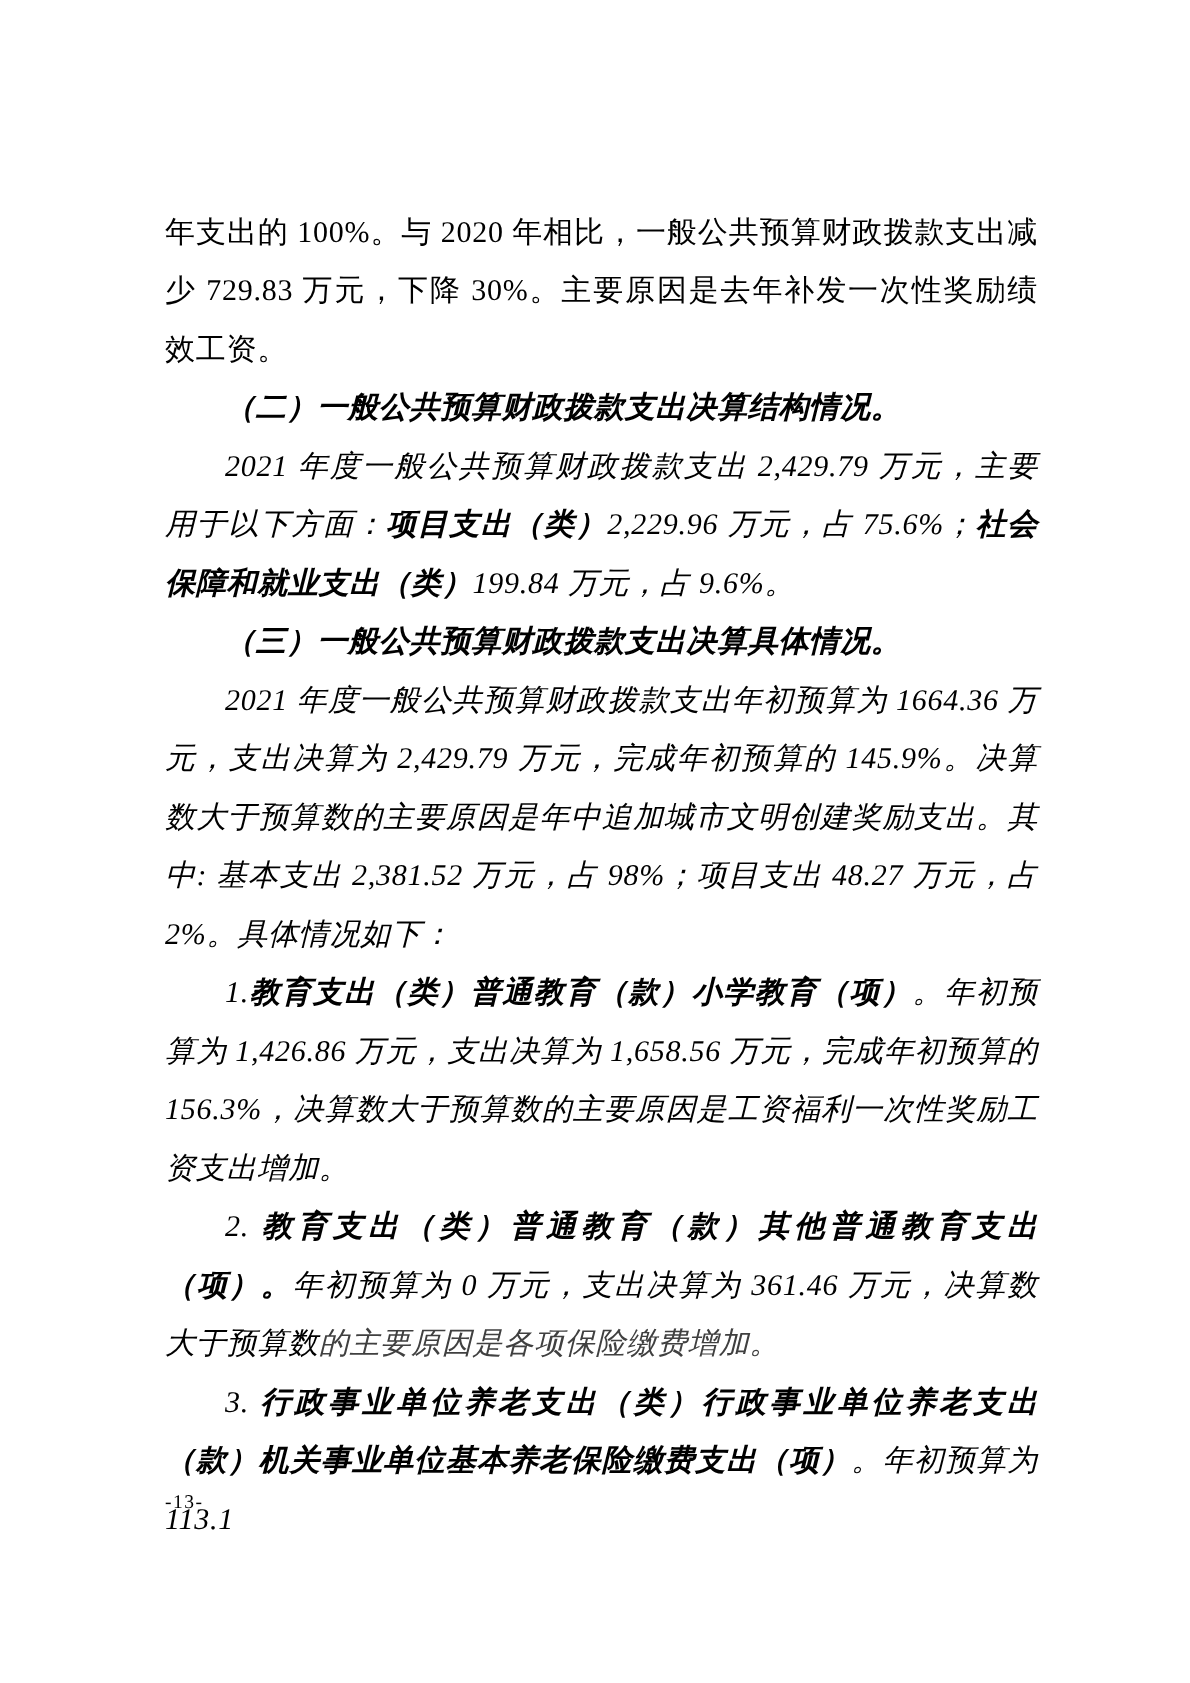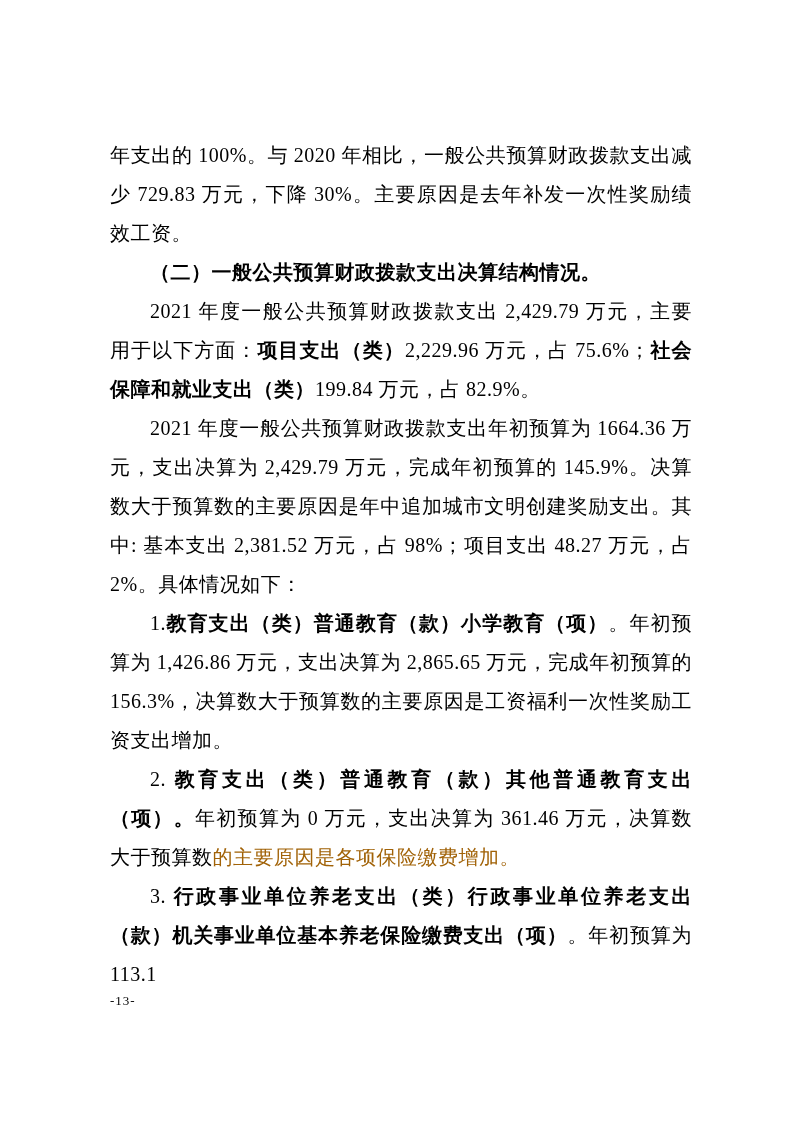--- a/index.html
+++ b/index.html
@@ -33,44 +33,46 @@
     text-align: justify;
     letter-spacing: 0.5px;
   }
   .para {
     margin: 0;
     padding: 0;
     text-align: justify;
   }
   .para.indent {
     text-indent: 2em;
+    font-style: italic;
   }
   .run-bold {
     font-weight: bold;
   }
   .run-red {
-    color: #a16207;
+    color: #404040;
   }
   .page-footer {
     position: absolute;
     left: 106px;
     top: 986px;
     width: 582px;
     font-size: 13px;
     line-height: 30px;
     letter-spacing: 1px;
   }
 </style>
 </head>
 <body>
 
 <div class="page">
   <div class="doc-body">
       <div class="para"><span>年支出的 100%。与 2020 年相比，一般公共预算财政拨款支出减少 729.83 万元，下降 30%。主要原因是去年补发一次性奖励绩效工资。</span></div>
       <div class="para indent"><span class="run-bold">（二）一般公共预算财政拨款支出决算结构情况。</span></div>
-      <div class="para indent"><span>2021 年度一般公共预算财政拨款支出 2,429.79 万元，主要用于以下方面：</span><span class="run-bold">项目支出（类）</span><span>2,229.96 万元，占 75.6%；</span><span class="run-bold">社会保障和就业支出（类）</span><span>199.84 万元，占 82.9%。</span></div>
+      <div class="para indent"><span>2021 年度一般公共预算财政拨款支出 2,429.79 万元，主要用于以下方面：</span><span class="run-bold">项目支出（类）</span><span>2,229.96 万元，占 75.6%；</span><span class="run-bold">社会保障和就业支出（类）</span><span>199.84 万元，占 9.6%。</span></div>
+      <div class="para indent"><span class="run-bold">（三）一般公共预算财政拨款支出决算具体情况。</span></div>
       <div class="para indent"><span>2021 年度一般公共预算财政拨款支出年初预算为 1664.36 万元，支出决算为 2,429.79 万元，完成年初预算的 145.9%。决算数大于预算数的主要原因是年中追加城市文明创建奖励支出。其中: 基本支出 2,381.52 万元，占 98%；项目支出 48.27 万元，占 2%。具体情况如下：</span></div>
-      <div class="para indent"><span>1.</span><span class="run-bold">教育支出（类）普通教育（款）小学教育（项）</span><span>。年初预算为 1,426.86 万元，支出决算为 2,865.65 万元，完成年初预算的 156.3%，决算数大于预算数的主要原因是工资福利一次性奖励工资支出增加。</span></div>
+      <div class="para indent"><span>1.</span><span class="run-bold">教育支出（类）普通教育（款）小学教育（项）</span><span>。年初预算为 1,426.86 万元，支出决算为 1,658.56 万元，完成年初预算的 156.3%，决算数大于预算数的主要原因是工资福利一次性奖励工资支出增加。</span></div>
       <div class="para indent"><span>2. </span><span class="run-bold">教育支出（类）普通教育（款）其他普通教育支出（项）。</span><span>年初预算为 0 万元，支出决算为 361.46 万元，决算数大于预算数</span><span class="run-red">的主要原因是各项保险缴费增加。</span></div>
       <div class="para indent"><span>3. </span><span class="run-bold">行政事业单位养老支出（类）行政事业单位养老支出（款）机关事业单位基本养老保险缴费支出（项）</span><span>。年初预算为 113.1</span></div>
     </div>
   <div class="page-footer">-13-</div>
 </div>
 
 </body></html>

